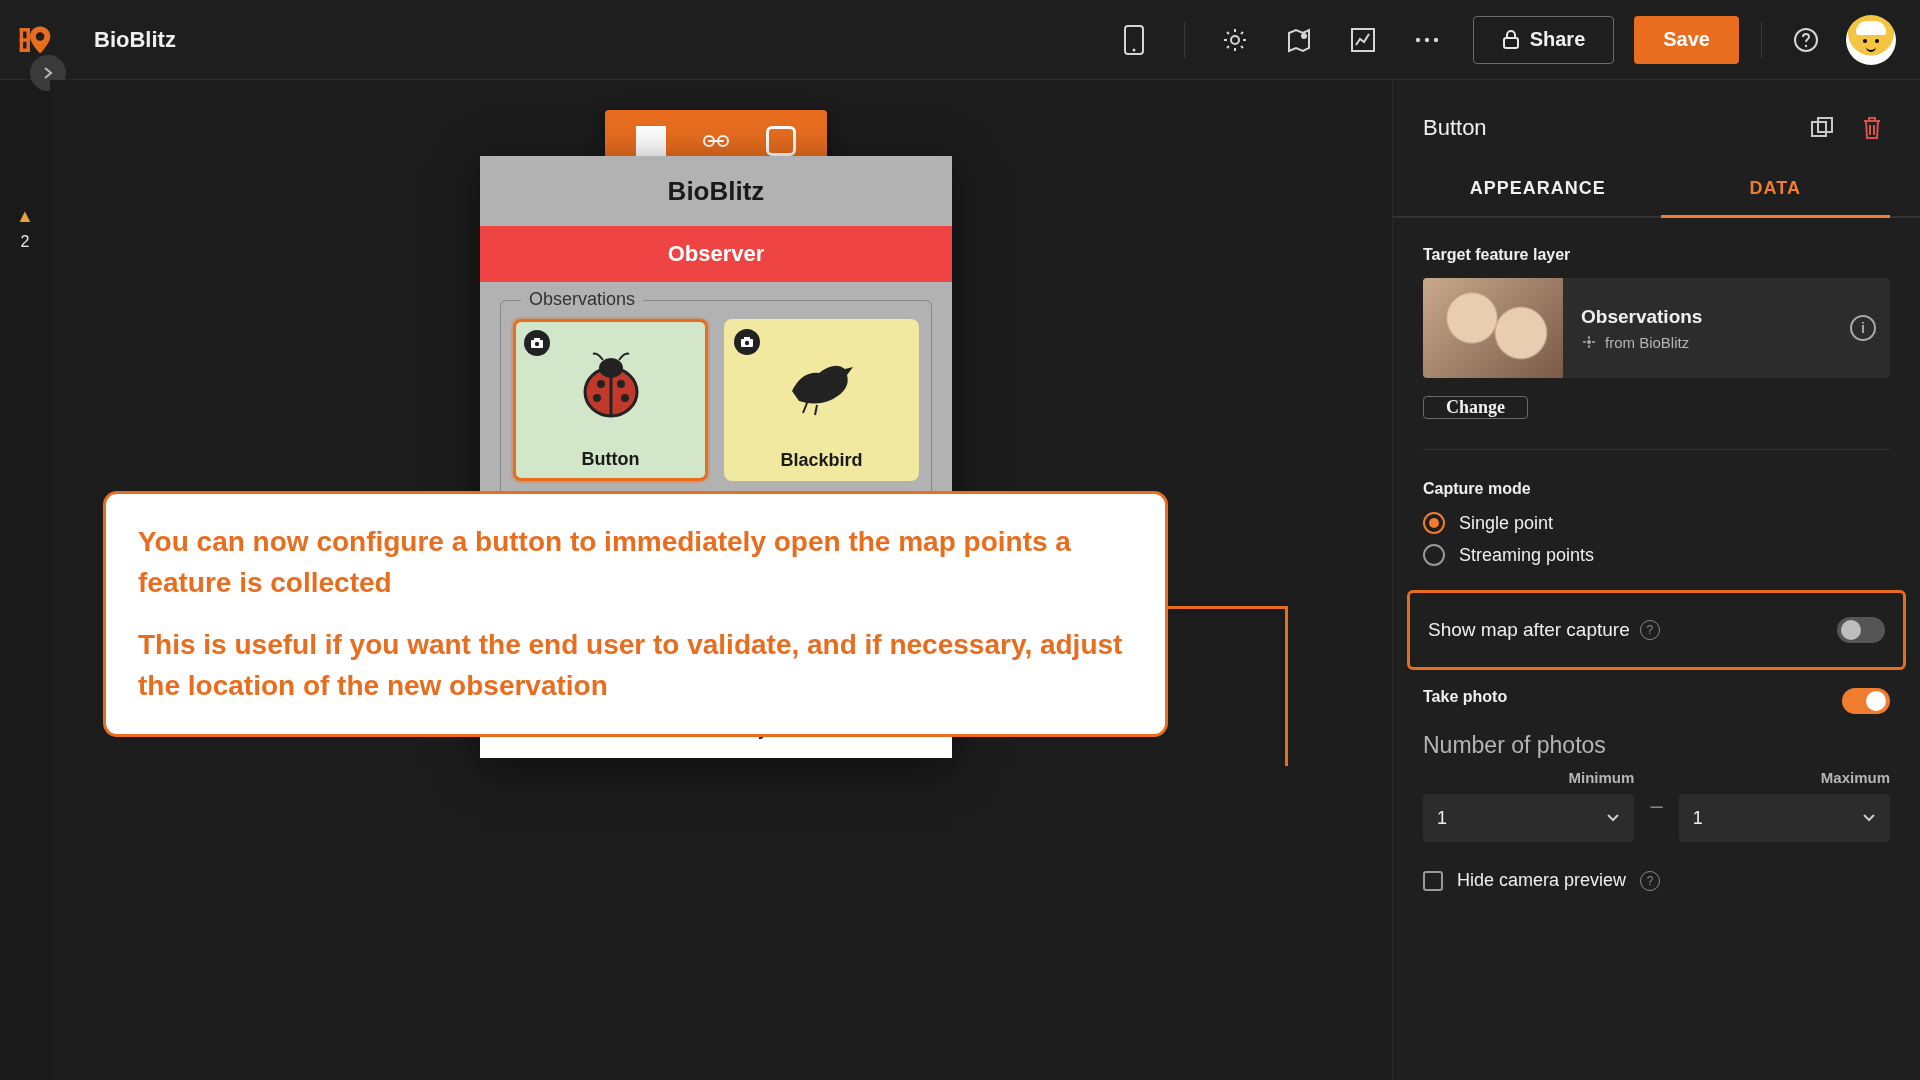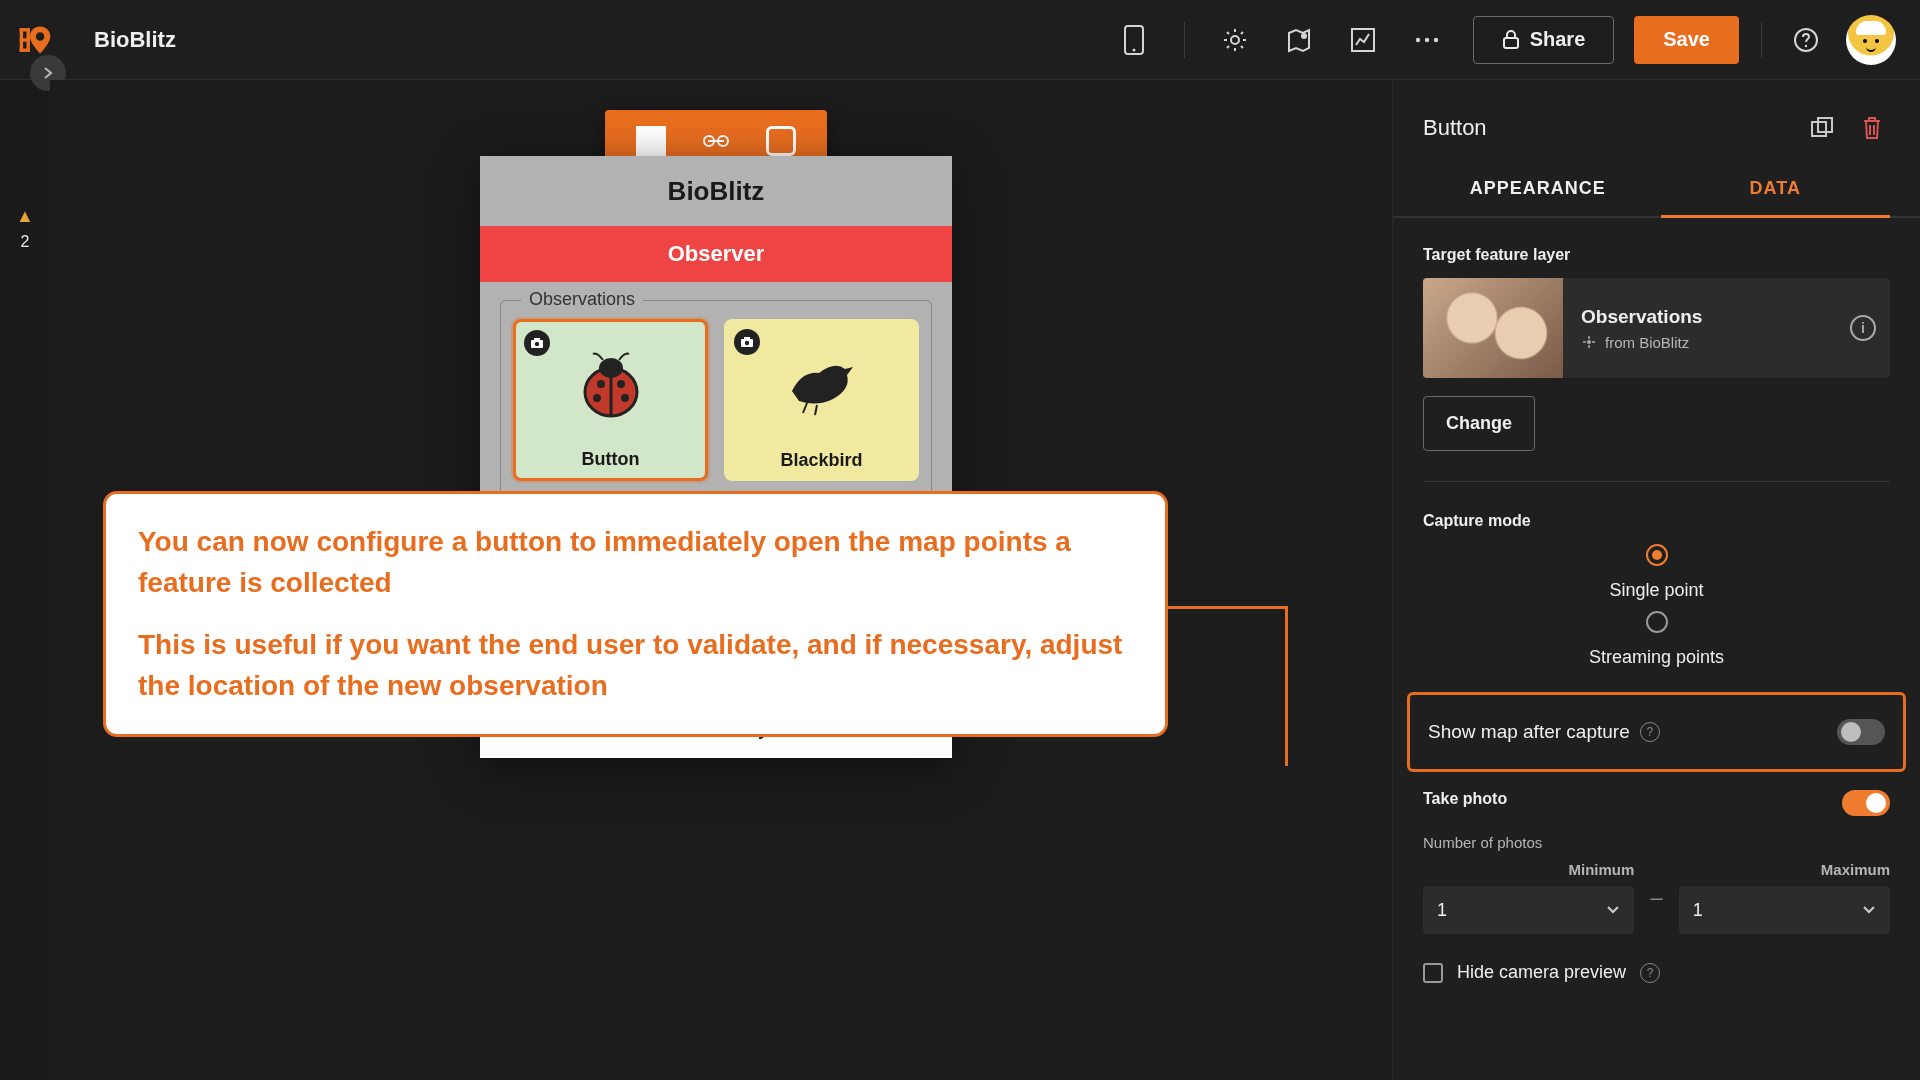--- a/index.html
+++ b/index.html
@@ -84,33 +84,33 @@
   .tab.active{color:var(--orange-bright);border-bottom:3px solid var(--orange-bright);margin-bottom:-2px;}
   .rbody{padding:28px 30px;overflow:auto;height:calc(100% - 160px);}
   .sec-title{font-size:16px;font-weight:600;margin-bottom:14px;}
   .layer-card{background:#2c2c2c;border-radius:4px;display:flex;align-items:center;padding:0;height:100px;margin-bottom:18px;}
   .layer-thumb{width:140px;height:100px;background:linear-gradient(135deg,#c9a88a,#7a5a48);border-radius:4px 0 0 4px;position:relative;overflow:hidden;}
   .layer-thumb::before{content:"";position:absolute;inset:0;background:radial-gradient(circle at 35% 40%,#e9cdb0 0 22%,transparent 24%),radial-gradient(circle at 70% 55%,#e9cdb0 0 22%,transparent 24%);}
   .layer-info{flex:1;padding:0 18px;display:flex;flex-direction:column;gap:6px;}
   .layer-name{font-size:19px;font-weight:600;}
   .layer-from{font-size:15px;color:var(--text-dim);display:flex;align-items:center;gap:8px;}
   .info-circ{width:26px;height:26px;border:2px solid #aaa;border-radius:50%;display:flex;align-items:center;justify-content:center;font-size:14px;font-weight:700;color:#aaa;margin-right:14px;}
-  .btn-small{border:1px solid #6a6a6a;background:transparent;color:var(--text);padding:16px 22px;border-radius:4px;font-size:18px;font-weight:600;cursor:pointer;}
+  .btn-small{border:1px solid #6a6a6a;background:transparent;color:var(--text);padding:0 22px;border-radius:4px;font-size:18px;font-weight:600;cursor:pointer;font-family:Liberation Serif, serif;}
   .divider{height:1px;background:#333;margin:30px 0;}
-  .radio-row{display:flex;align-items:center;gap:14px;margin:10px 0;cursor:pointer;font-size:18px;flex-direction:column;}
+  .radio-row{display:flex;align-items:center;gap:14px;margin:10px 0;cursor:pointer;font-size:18px;}
   .radio{width:22px;height:22px;border:2px solid #999;border-radius:50%;position:relative;}
   .radio.on{border-color:var(--orange-bright);}
   .radio.on::after{content:"";position:absolute;inset:4px;background:var(--orange-bright);border-radius:50%;}
   .highlight-row{border:3px solid var(--orange);border-radius:6px;padding:24px 18px;margin:24px -16px 18px;display:flex;align-items:center;justify-content:space-between;}
   .toggle{width:48px;height:26px;background:#555;border-radius:14px;position:relative;cursor:pointer;}
   .toggle .knob{position:absolute;width:20px;height:20px;background:#bdbdbd;border-radius:50%;top:3px;left:4px;transition:.15s;}
   .toggle.on{background:var(--orange-bright);}
   .toggle.on .knob{left:24px;background:#fff;}
   .row-between{display:flex;align-items:flex-start;justify-content:space-between;margin:14px 0;}
-  .sub-label{font-size:15px;color:var(--text-dim);margin:18px 0 10px;}
+  .sub-label{font-size:23px;color:var(--text-dim);margin:18px 0 10px;}
   .minmax{display:flex;align-items:center;gap:16px;}
   .minmax-col{flex:1;}
   .minmax-label{font-size:15px;color:var(--text-dim);margin-bottom:8px;font-weight:600;text-align:right;}
   .select{background:#2c2c2c;border:none;border-radius:4px;height:48px;padding:0 14px;display:flex;align-items:center;justify-content:space-between;font-size:18px;cursor:pointer;color:var(--text);}
   .dash{color:#888;font-size:22px;}
   .chk-row{display:flex;align-items:center;gap:14px;margin-top:28px;font-size:18px;}
   .chk{width:20px;height:20px;border:2px solid #999;border-radius:3px;}
   .help{width:20px;height:20px;border:1.5px solid #888;border-radius:50%;display:inline-flex;align-items:center;justify-content:center;font-size:12px;color:#888;}
 
   svg{display:block;}

